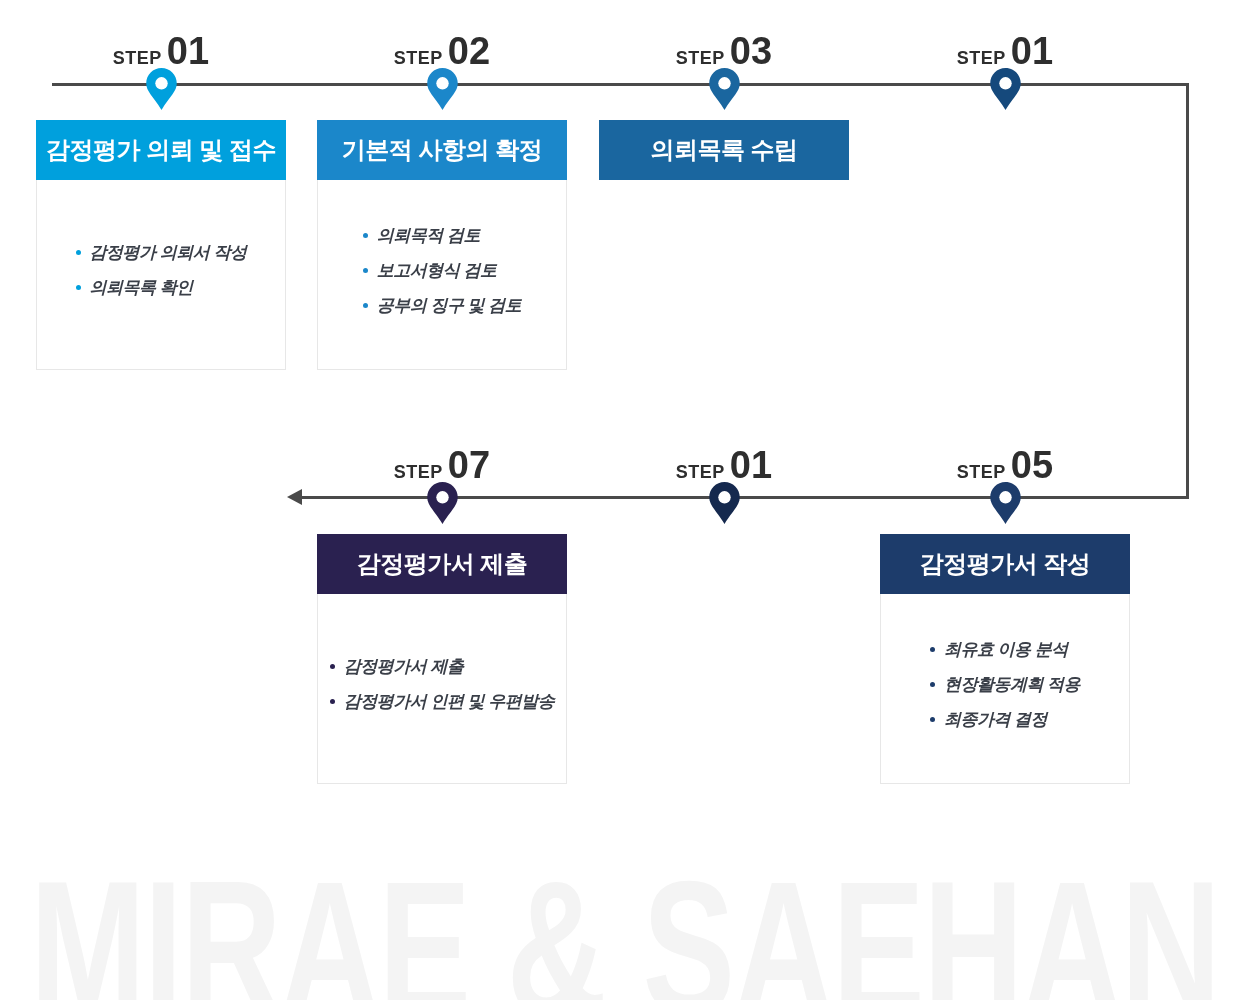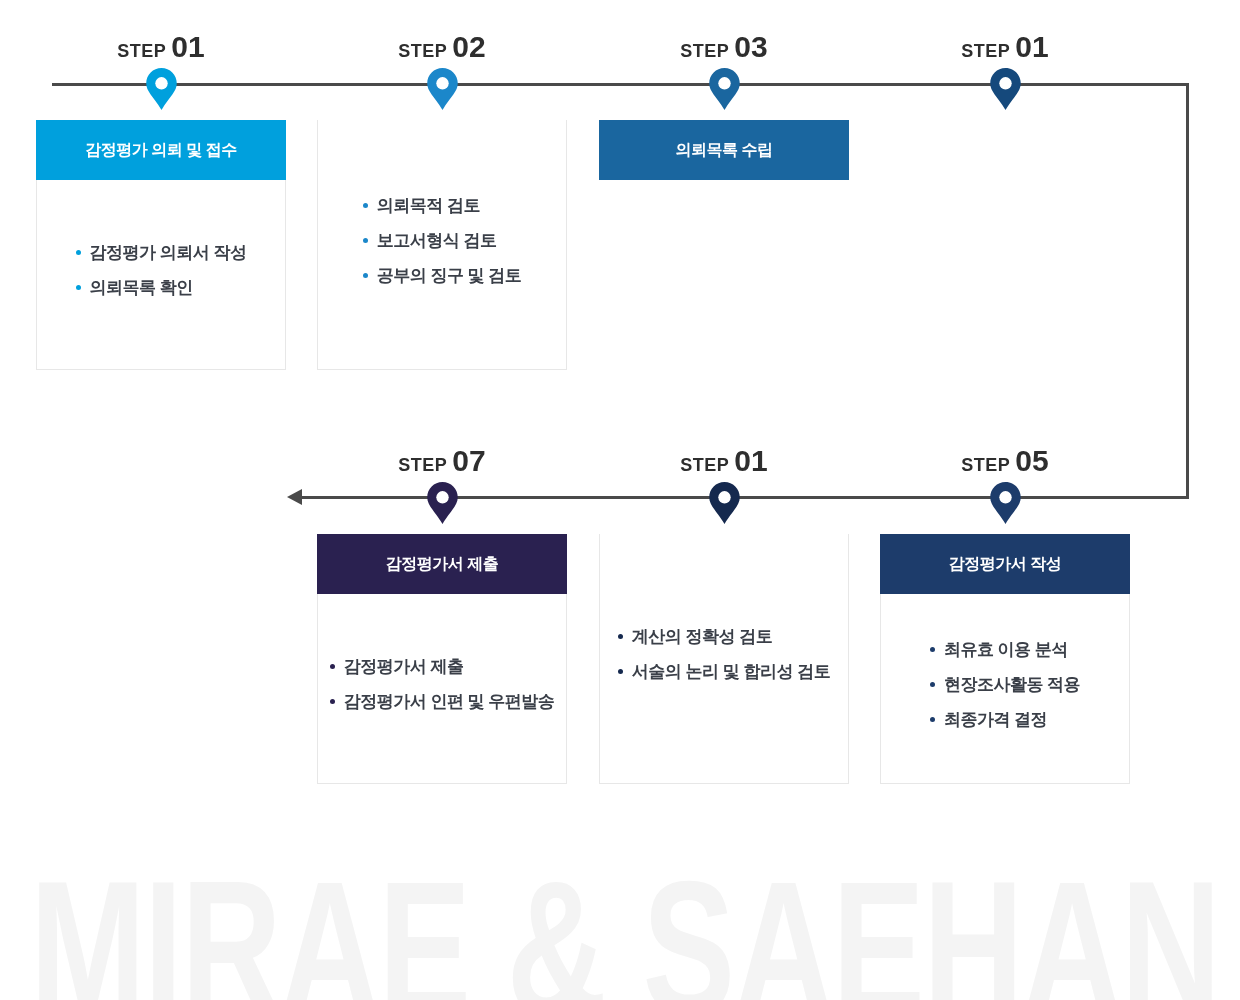--- a/index.html
+++ b/index.html
@@ -44,21 +44,21 @@
   .colx-4 { left: 896px; }
 
   .step-label {
     height: 37px;
     display: flex;
     align-items: baseline;
     justify-content: center;
     color: #2e2e2e;
   }
   .step-word { font-size: 18px; font-weight: 600; letter-spacing: 0.5px; }
-  .step-num  { font-size: 30px; font-weight: 700; margin-left: 5px; }
+  .step-num  { font-size: 38px; font-weight: 700; margin-left: 5px; }
 
   .pin { margin-top: 1px; width: 31px; height: 42px; color: var(--accent); }
   .pin svg { display: block; width: 100%; height: 100%; }
 
   .card {
     margin-top: 10px;
     width: 250px;
     height: 250px;
     display: flex;
     flex-direction: column;
@@ -66,21 +66,21 @@
     background: #ffffff;
   }
   .card-header {
     height: 60px;
     flex: 0 0 60px;
     display: flex;
     align-items: center;
     justify-content: center;
     background: var(--accent);
     color: #ffffff;
-    font-size: 16px;
+    font-size: 24px;
     font-weight: 700;
     letter-spacing: -0.5px;
     white-space: nowrap;
   }
   .card-body {
     flex: 1;
     border: 1px solid #e7e7e7;
     border-top: none;
     display: flex;
     align-items: center;
@@ -97,20 +97,21 @@
   .card-body li {
     position: relative;
     margin: 17px 0;
     padding-left: 14px;
     font-size: 17px;
     font-weight: 600;
     letter-spacing: -0.5px;
     color: #3a3f48;
     white-space: nowrap;
     line-height: 18px;
+    font-style: italic;
   }
   .card-body li::before {
     content: "";
     position: absolute;
     left: 0;
     top: 6px;
     width: 5px;
     height: 5px;
     border-radius: 50%;
     background: var(--accent);
@@ -167,20 +168,21 @@
     <span class="step-word">STEP</span>
     <span class="step-num">02</span>
   </div>
   <div class="pin">
     <svg viewBox="0 0 32 44">
         <path fill="currentColor" d="M16 0C7.2 0 0 7.2 0 16c0 8.6 7 13.2 16 28 9-14.8 16-19.4 16-28C32 7.2 24.8 0 16 0z"></path>
         <circle cx="16" cy="16" r="6.5" fill="#ffffff"></circle>
       </svg>
   </div>
   <div class="card">
+    <div class="card-header">기본적 사항의 확정</div>
     <div class="card-body">
       <ul>
         <li>의뢰목적 검토</li>
         <li>보고서형식 검토</li>
         <li>공부의 징구 및 검토</li>
       </ul>
     </div>
   </div>
 </div>
 
@@ -240,43 +242,37 @@
     <span class="step-word">STEP</span>
     <span class="step-num">01</span>
   </div>
   <div class="pin">
     <svg viewBox="0 0 32 44">
         <path fill="currentColor" d="M16 0C7.2 0 0 7.2 0 16c0 8.6 7 13.2 16 28 9-14.8 16-19.4 16-28C32 7.2 24.8 0 16 0z"></path>
         <circle cx="16" cy="16" r="6.5" fill="#ffffff"></circle>
       </svg>
   </div>
   <div class="card">
-    <div class="card-body">
-      <ul>
-        <li>계산의 정확성 검토</li>
-        <li>서술의 논리 및 합리성 검토</li>
-      </ul>
-    </div>
   </div>
 </div>
 
 <div class="step-col row-bottom colx-4" style="--accent: #1d3c6b;">
   <div class="step-label">
     <span class="step-word">STEP</span>
     <span class="step-num">05</span>
   </div>
   <div class="pin">
     <svg viewBox="0 0 32 44">
         <path fill="currentColor" d="M16 0C7.2 0 0 7.2 0 16c0 8.6 7 13.2 16 28 9-14.8 16-19.4 16-28C32 7.2 24.8 0 16 0z"></path>
         <circle cx="16" cy="16" r="6.5" fill="#ffffff"></circle>
       </svg>
   </div>
   <div class="card">
     <div class="card-header">감정평가서 작성</div>
     <div class="card-body">
       <ul>
         <li>최유효 이용 분석</li>
-        <li>현장조사활동 적용</li>
+        <li>현장활동계획 적용</li>
         <li>최종가격 결정</li>
       </ul>
     </div>
   </div>
 </div>
 
 </body></html>

